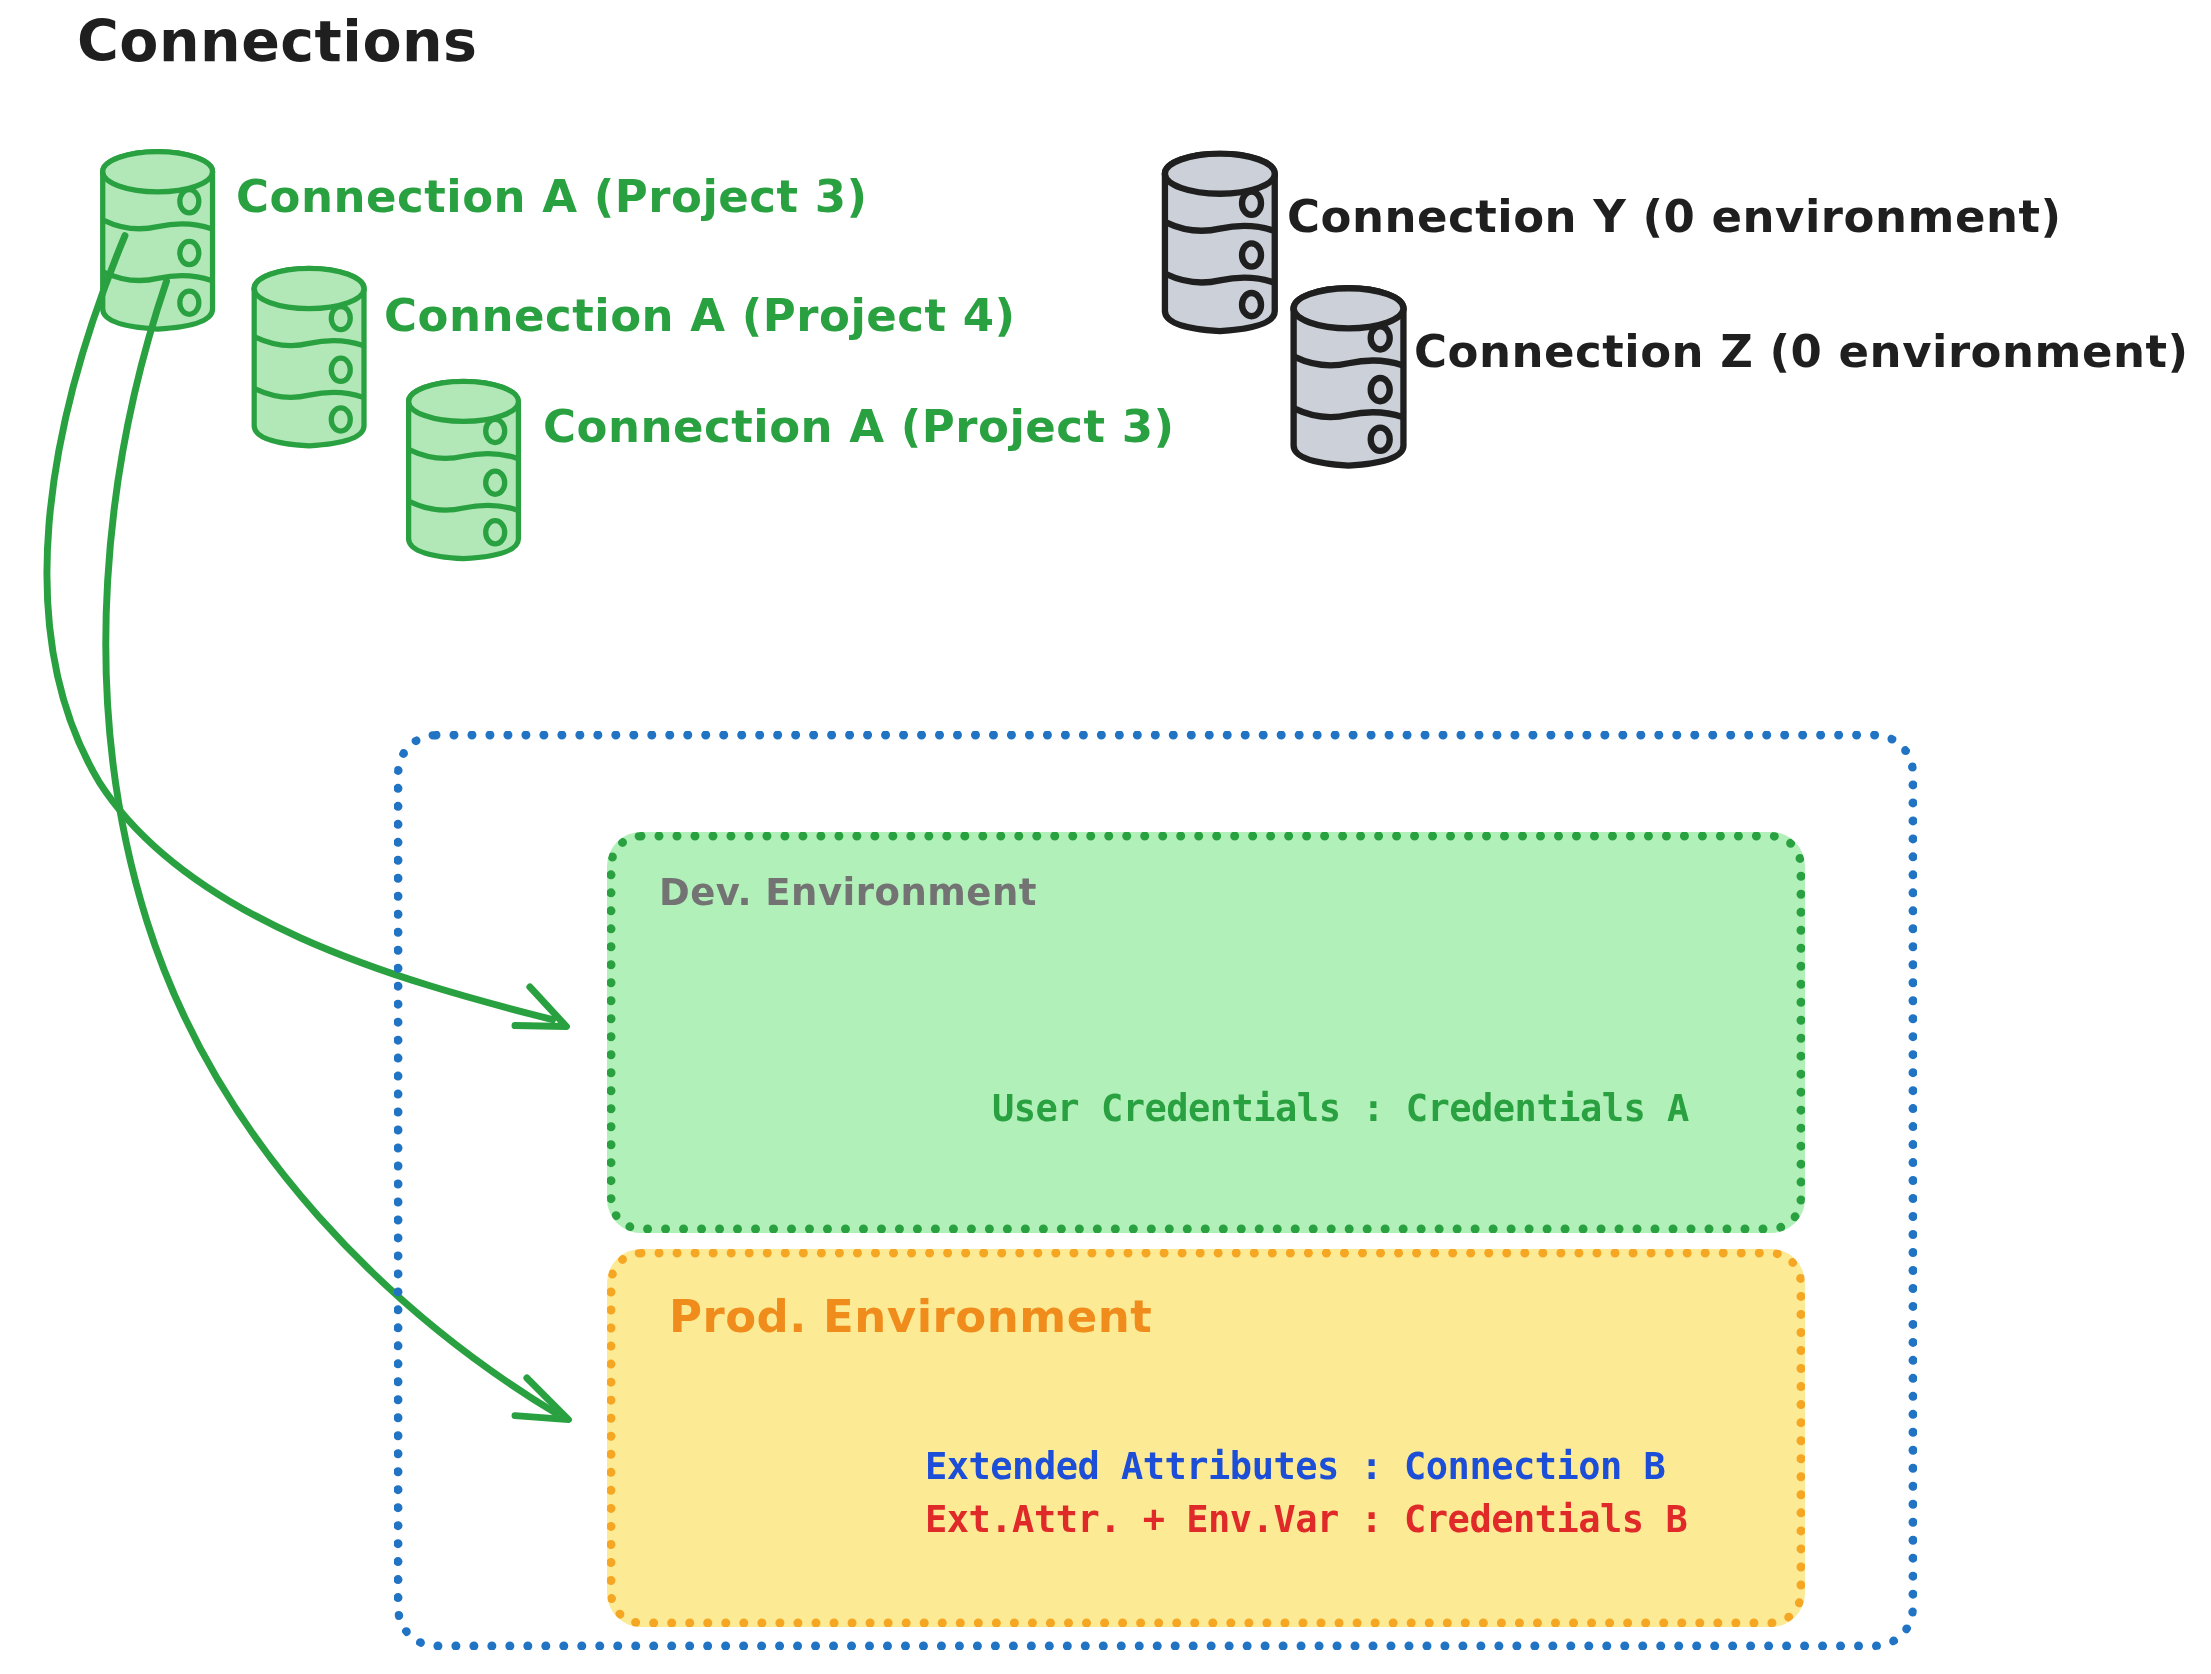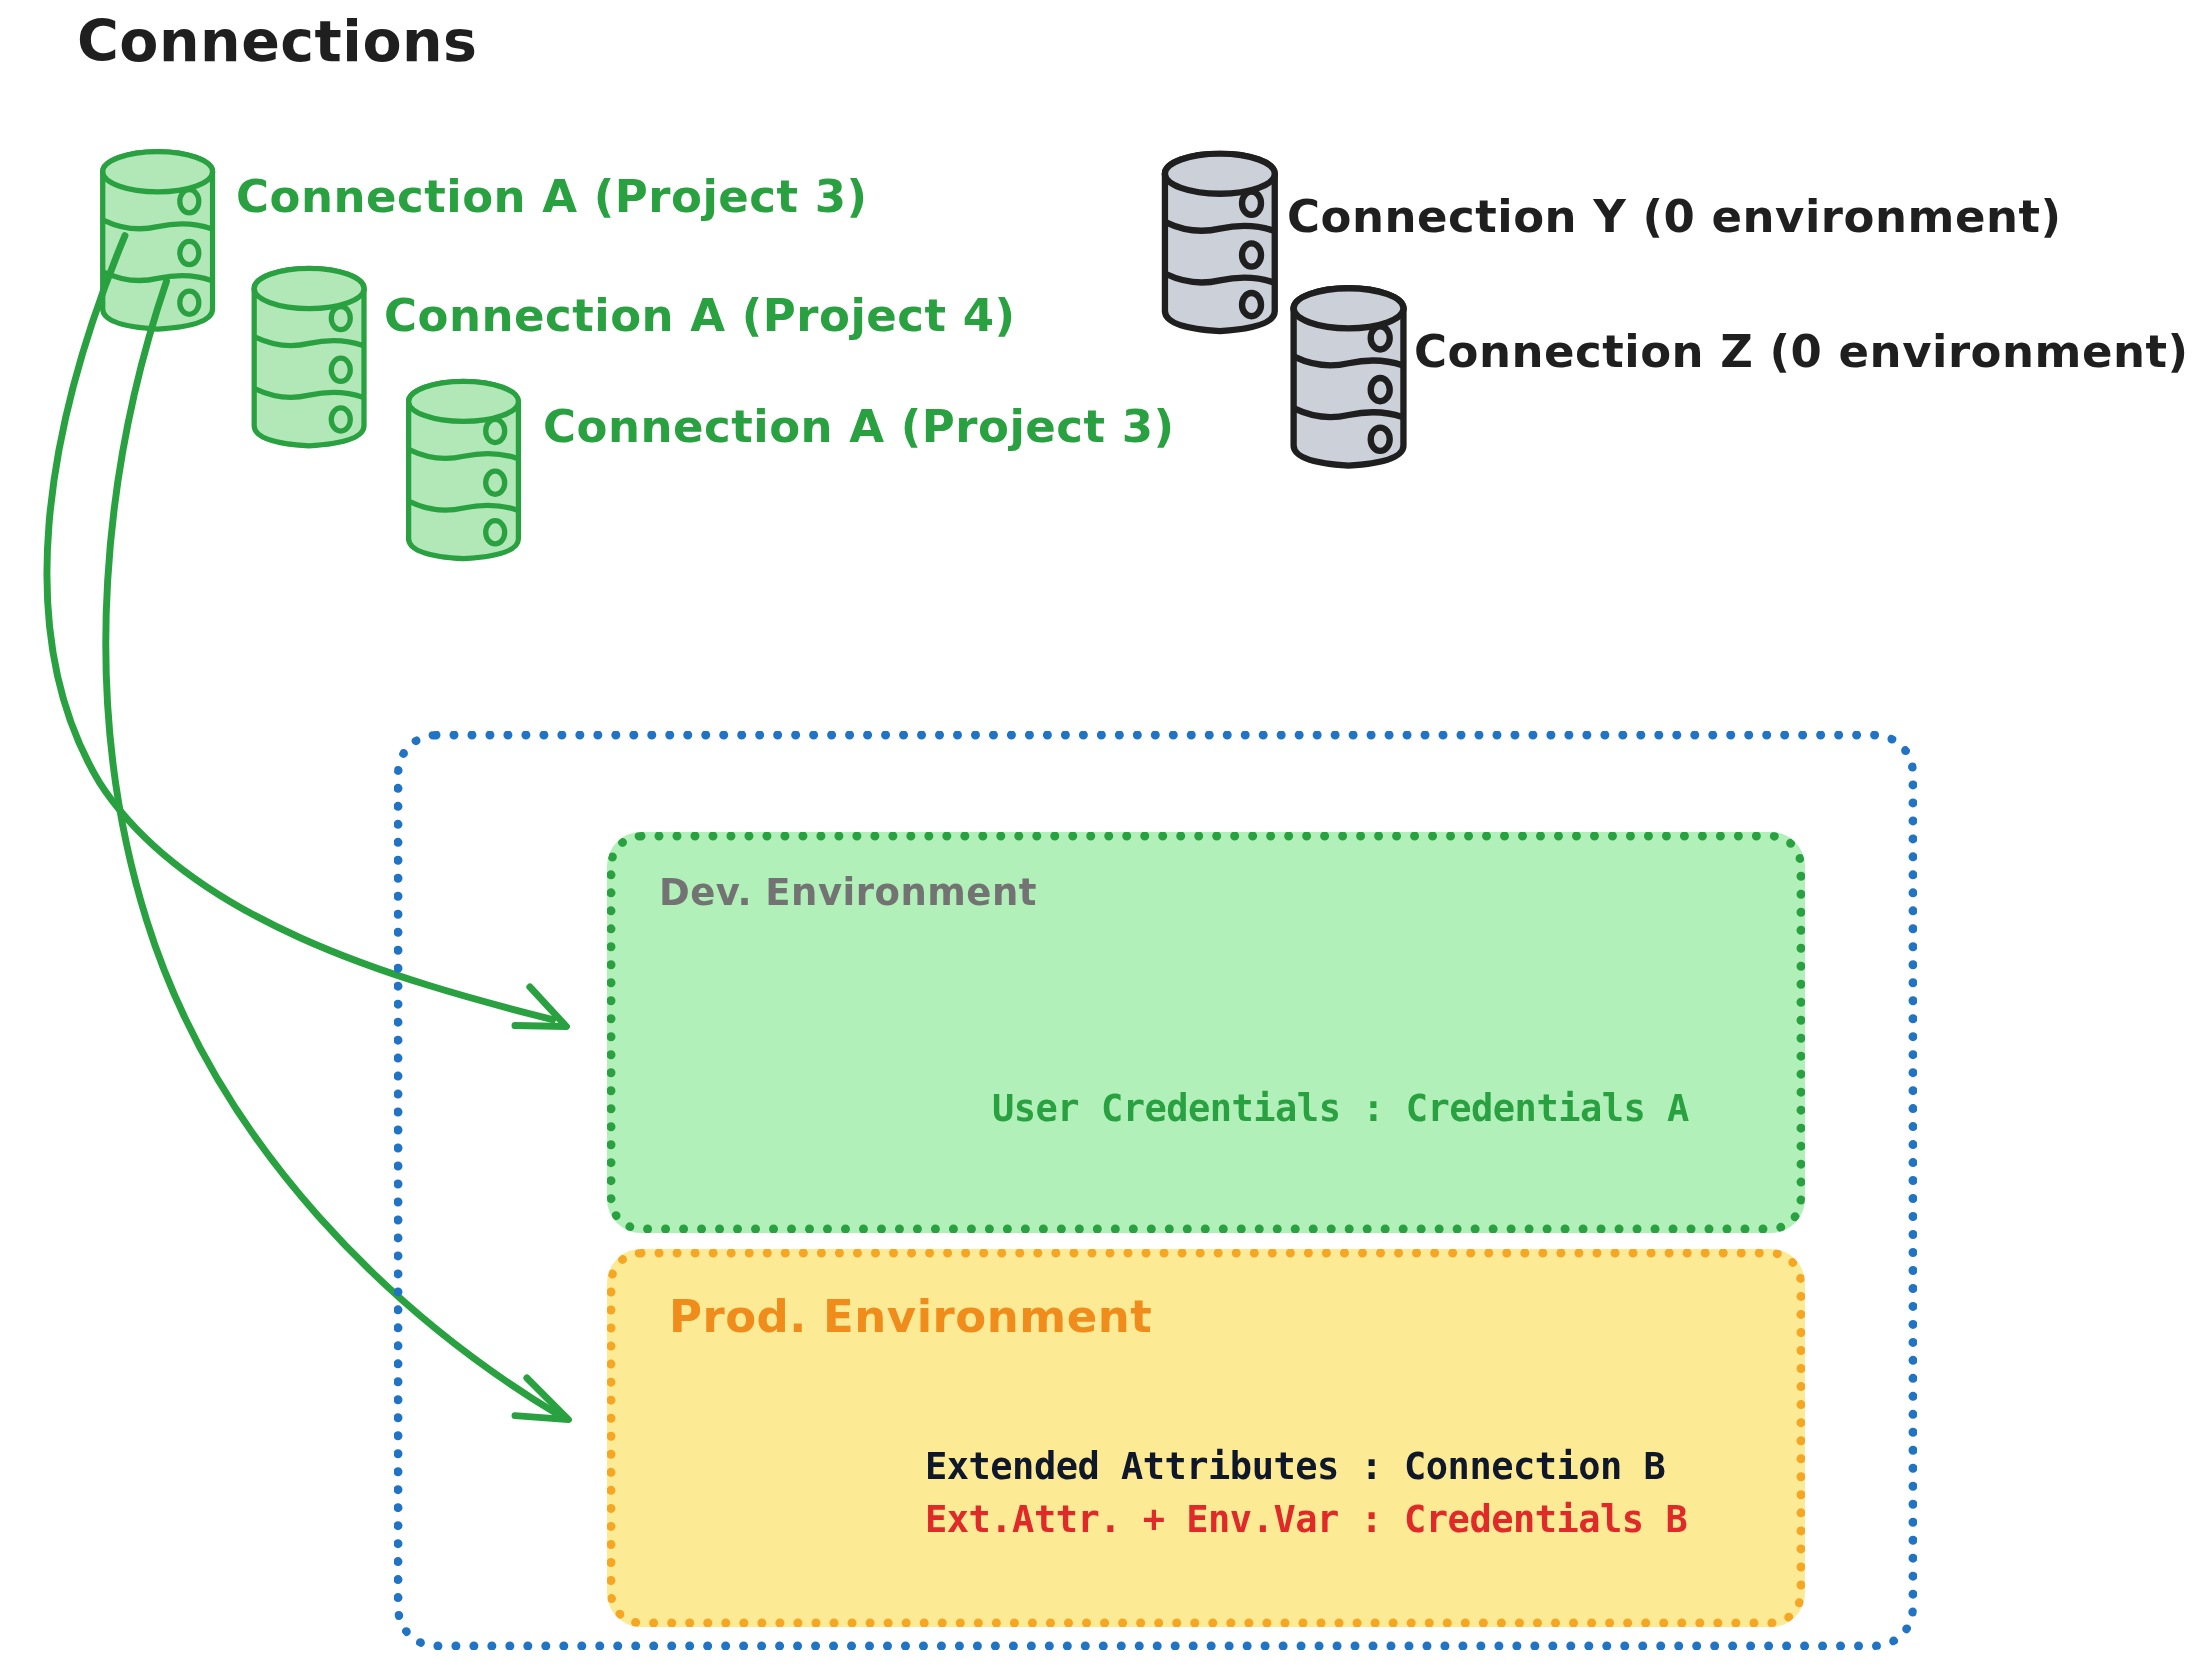--- a/index.html
+++ b/index.html
@@ -78,21 +78,21 @@
     left: 992px;
     top: 1087px;
     font-size: 37px;
     color: #2aa141;
     letter-spacing: -0.5px;
   }
   #prod-line-1 {
     left: 925px;
     top: 1445px;
     font-size: 37px;
-    color: #0f172a;
+    color: #1d4ed8;
     letter-spacing: -0.5px;
   }
   #prod-line-2 {
     left: 925px;
     top: 1498px;
     font-size: 37px;
     color: #e02a2a;
     letter-spacing: -0.5px;
   }
 

